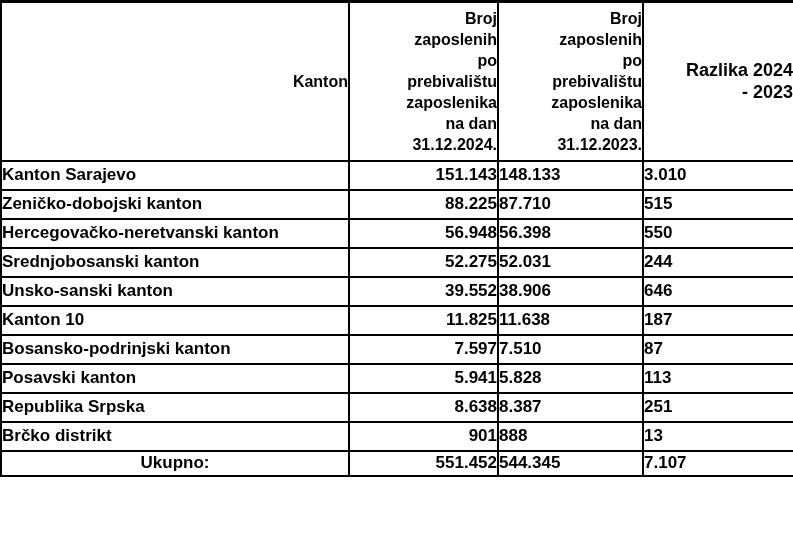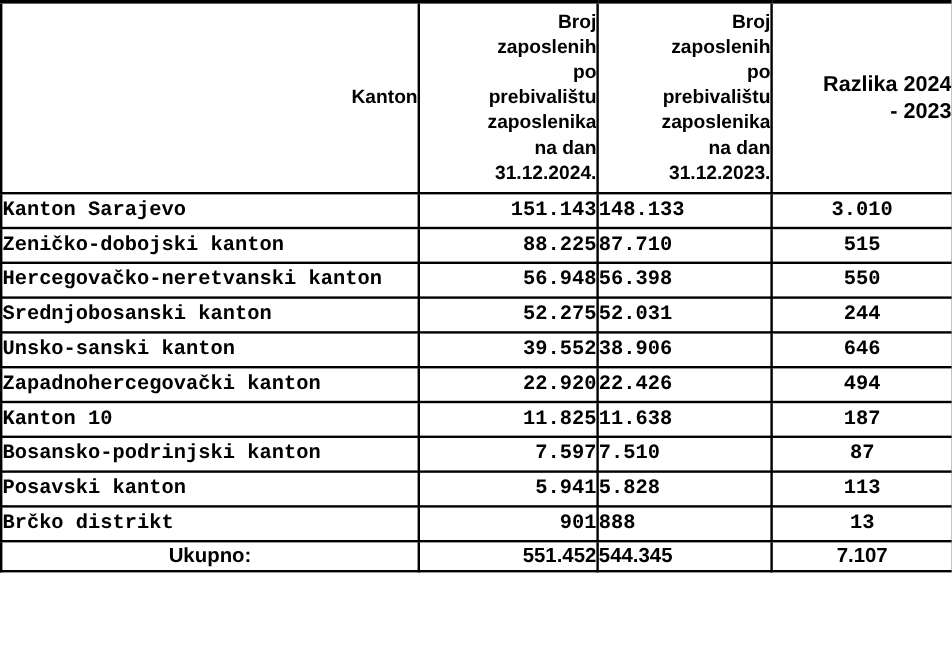--- a/index.html
+++ b/index.html
@@ -27,40 +27,40 @@
     padding: 0;
   }
   table.emp thead th {
     border-top: 3px solid #000000;
   }
   col.w0 { width: 348px; }
   col.w1 { width: 149px; }
   col.w2 { width: 145px; }
   col.w3 { width: 151px; }
   thead tr { height: 159px; }
-  tbody tr { height: 29px; font-family: Liberation Mono, monospace; }
+  tbody tr { height: 29px; }
   tfoot tr { height: 25px; margin-top: 48px; }
   th {
     font-size: 16px;
     line-height: 21px;
     text-align: right;
     vertical-align: middle;
     white-space: pre-line;
     font-weight: bold;
   }
   th.hdr-razlika { font-size: 18px; line-height: 22px; }
   td {
     font-size: 17px;
     vertical-align: middle;
     font-weight: bold;
   }
   td.c0 { text-align: left;  padding-left: 6px; }
   td.c1 { text-align: right; padding-right: 9px; }
   td.c2 { padding-right: 12px; }
-  td.c3 { text-align: center; }
+  td.c3 { text-align: left; }
   tfoot td.c0 { text-align: center; padding-left: 0; }
   tfoot td { border-bottom: 2px solid #7f7f7f; }
 </style>
 </head>
 <body>
 
 <table class="emp">
   <colgroup>
     <col class="w0">
       <col class="w1">
@@ -113,42 +113,42 @@
         <td class="c2">52.031</td>
         <td class="c3">244</td>
       </tr>
       <tr>
         <td class="c0">Unsko-sanski kanton</td>
         <td class="c1">39.552</td>
         <td class="c2">38.906</td>
         <td class="c3">646</td>
       </tr>
       <tr>
-        <td class="c0">Zapadnohercegovački  kanton</td>
-        <td class="c1">22.920</td>
-        <td class="c2">22.426</td>
-        <td class="c3">494</td>
-      </tr>
-      <tr>
         <td class="c0">Kanton 10</td>
         <td class="c1">11.825</td>
         <td class="c2">11.638</td>
         <td class="c3">187</td>
       </tr>
       <tr>
         <td class="c0">Bosansko-podrinjski kanton</td>
         <td class="c1">7.597</td>
         <td class="c2">7.510</td>
         <td class="c3">87</td>
       </tr>
       <tr>
         <td class="c0">Posavski kanton</td>
         <td class="c1">5.941</td>
         <td class="c2">5.828</td>
         <td class="c3">113</td>
+      </tr>
+      <tr>
+        <td class="c0">Republika Srpska</td>
+        <td class="c1">8.638</td>
+        <td class="c2">8.387</td>
+        <td class="c3">251</td>
       </tr>
       <tr>
         <td class="c0">Brčko distrikt</td>
         <td class="c1">901</td>
         <td class="c2">888</td>
         <td class="c3">13</td>
       </tr>
     </tbody>
   <tfoot>
     <tr>

